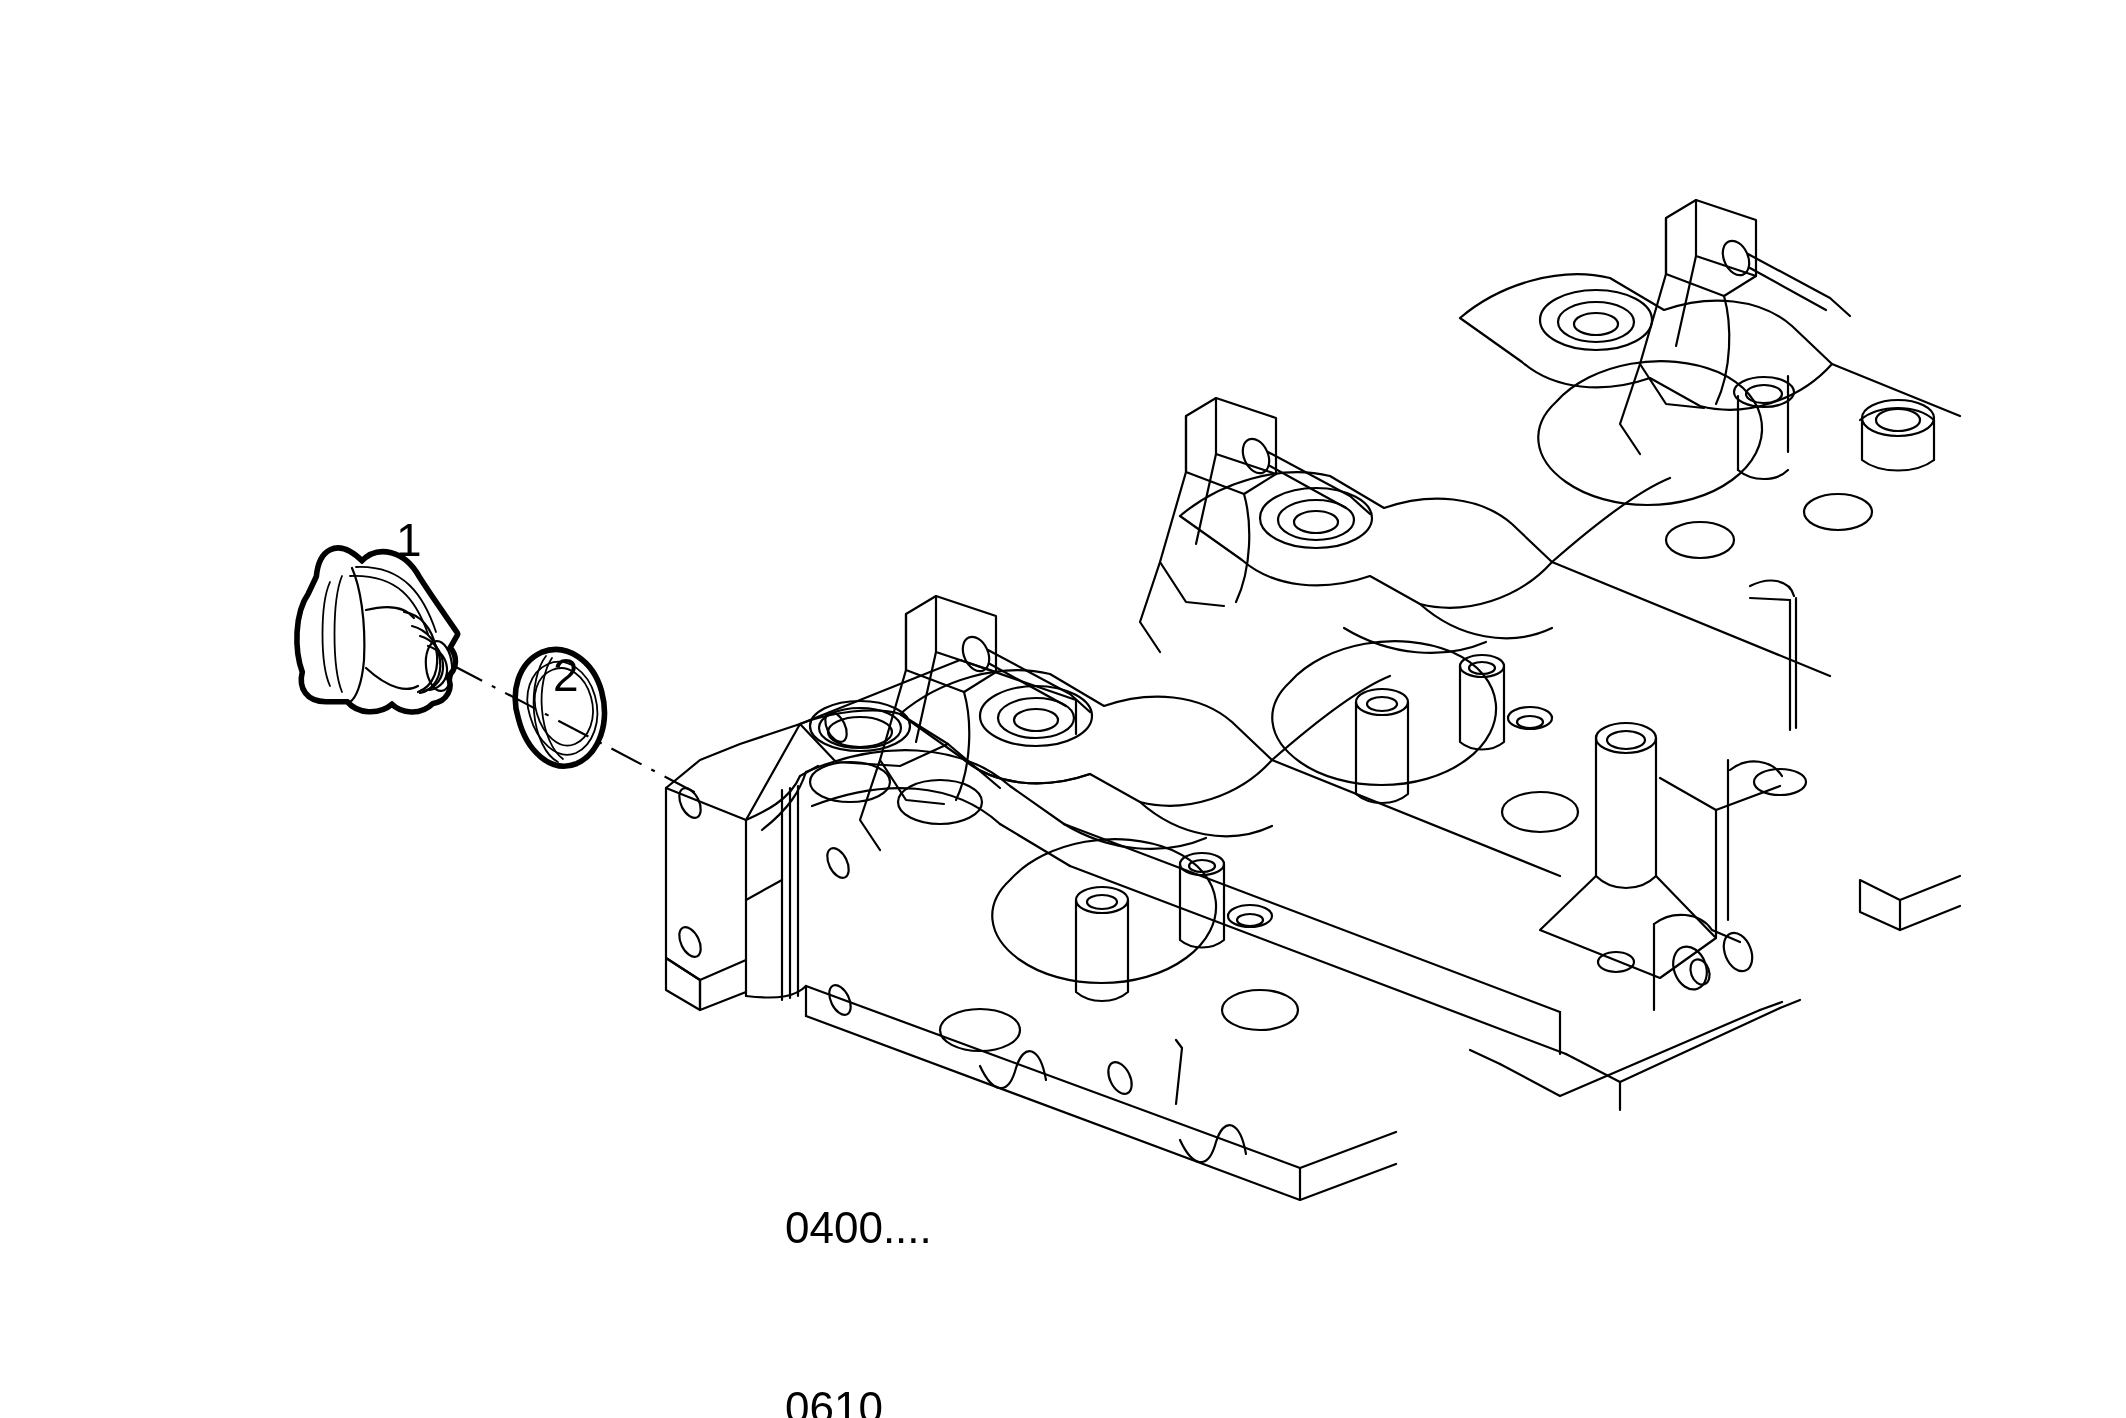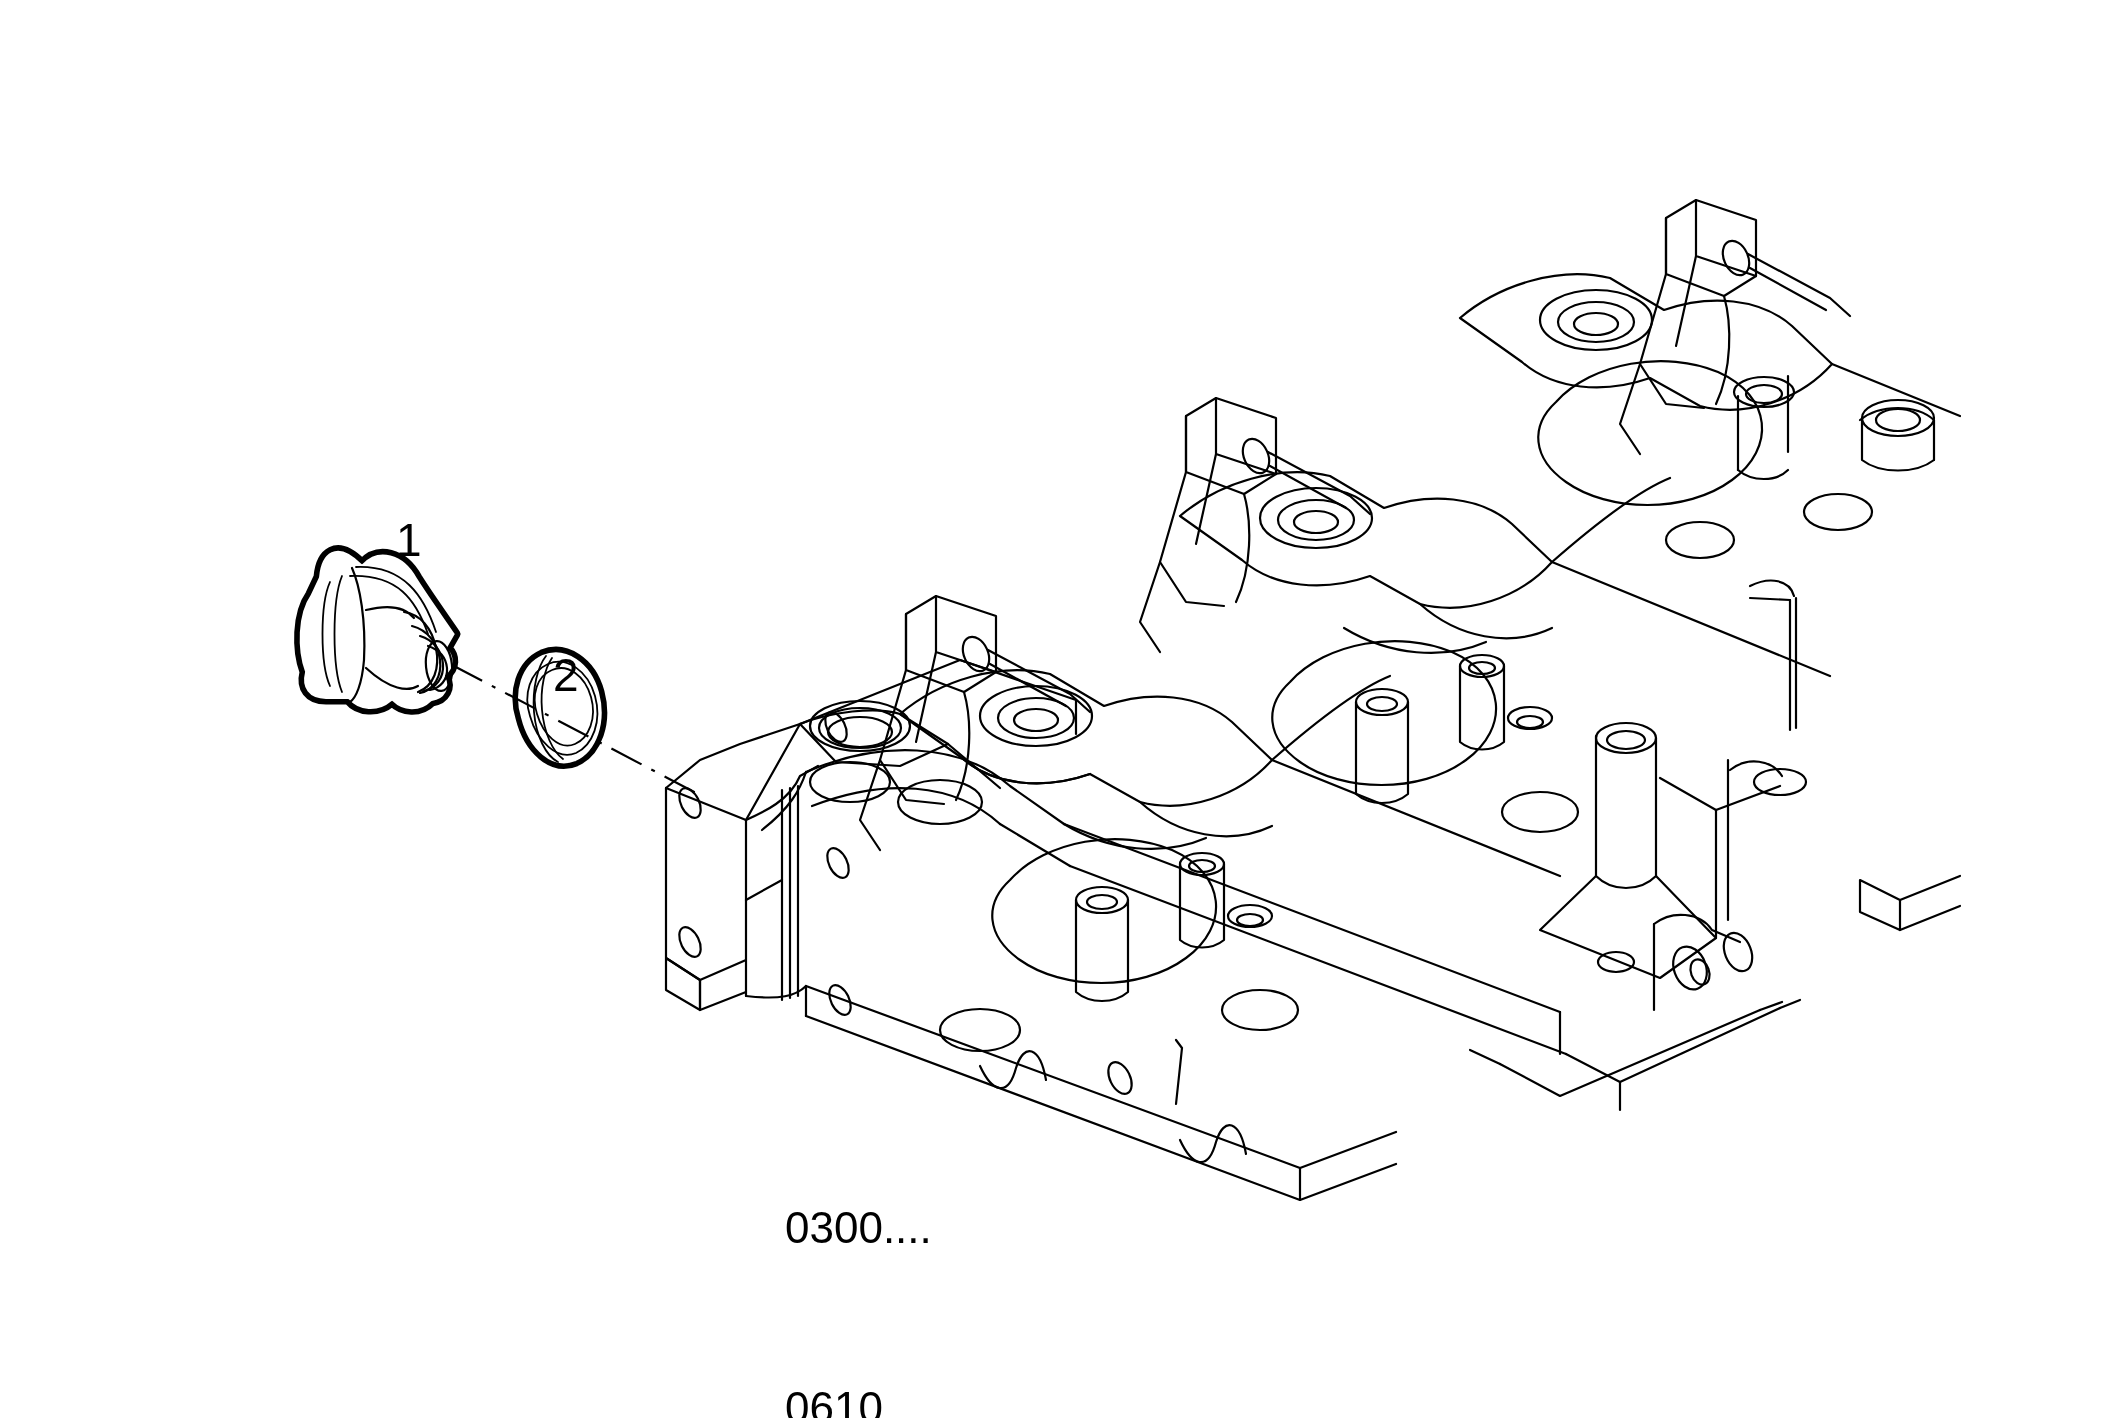--- a/index.html
+++ b/index.html
@@ -310,17 +310,17 @@
     <path class="t" d="M1500 1064 L 1470 1050"></path>
   </g>
 
 </svg>
 
 <div class="cap item-no" style="left:396px; top:517px;">1</div>
 
 <div class="cap item-no" style="left:553px; top:652px;">2</div>
 
 <div class="ref-block" style="left:785px; top:1078px;">
-  <div>0300....</div>
+  <div>0400....</div>
   <div>0610....</div>
 </div>
 
 </div>
 
 </body></html>

